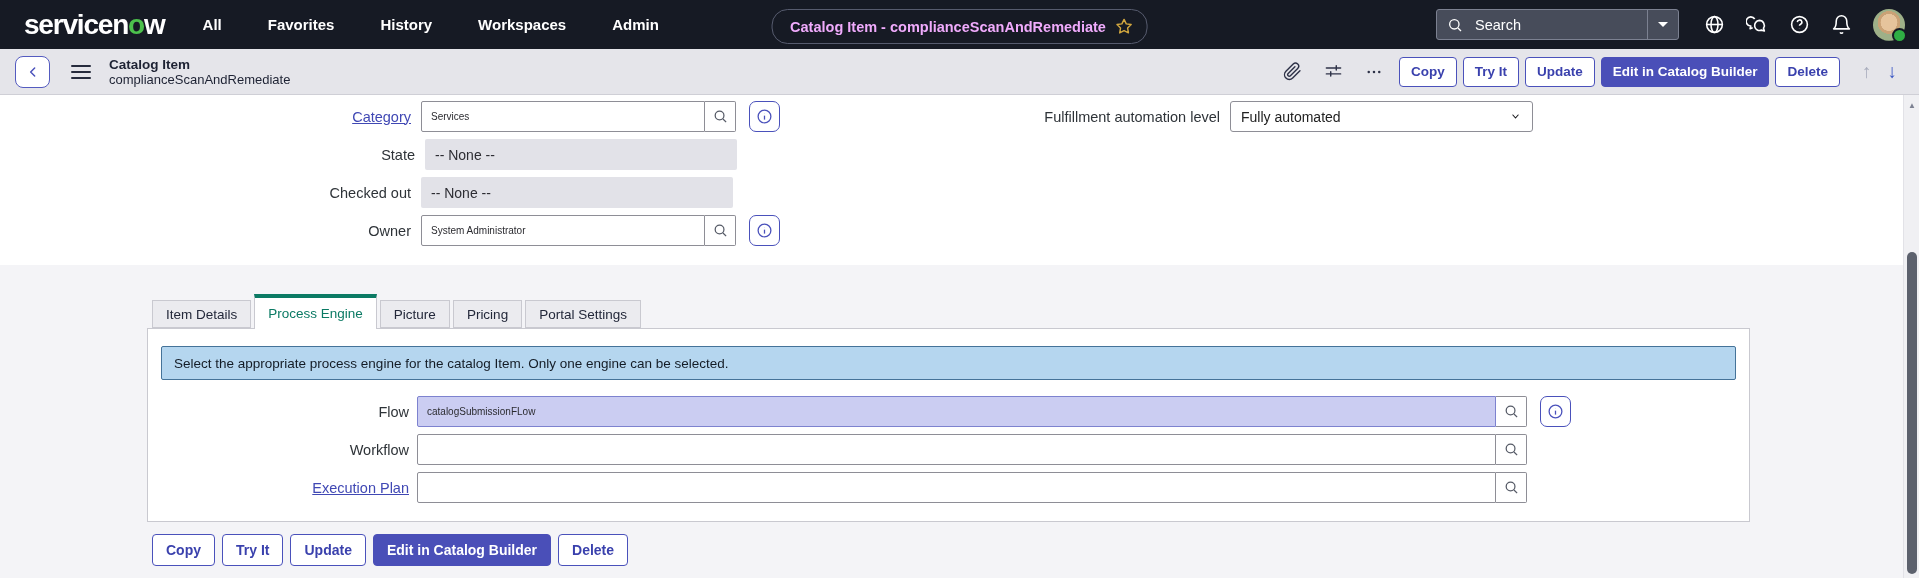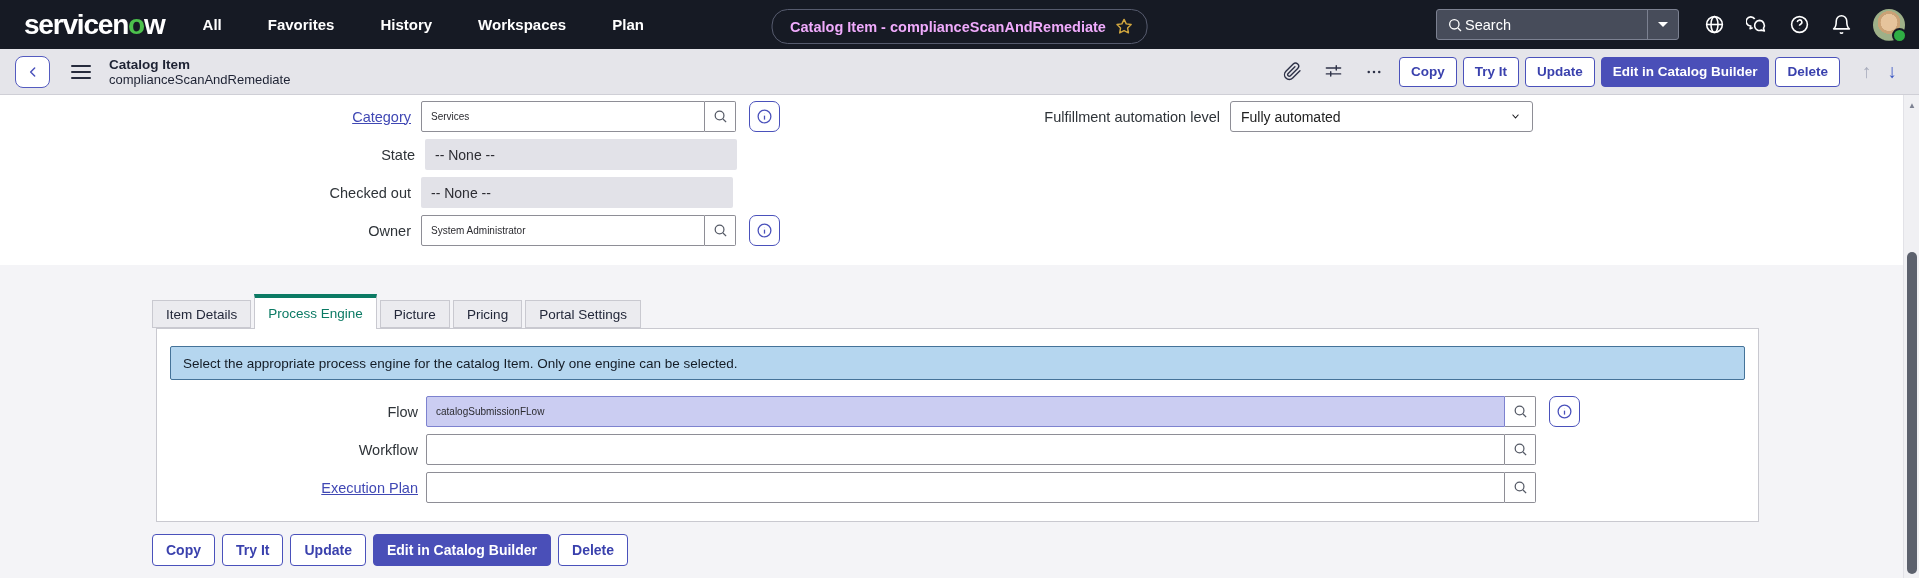--- a/index.html
+++ b/index.html
@@ -9,21 +9,21 @@
   
   #topnav { position:absolute; top:0; left:0; width:1919px; height:49px; background:#161a24; display:flex; align-items:center; }
   .logo { margin-left:24px; font-size:28px; font-weight:800; letter-spacing:-1.2px; color:#fff; white-space:nowrap; cursor:pointer; }
   .logo .logo-green { color:#4cc14c; }
   .menu { display:flex; margin-left:38px; gap:46px; }
   .menu a { color:#fff; font-size:15px; font-weight:600; text-decoration:none; cursor:pointer; }
   .pill { position:absolute; left:50%; transform:translateX(-50%); top:9px; height:35px; border:1px solid #565b6e; border-radius:16px; padding:0 14px 0 18px; display:flex; align-items:center; gap:10px; color:#f0abfc; font-size:14.5px; font-weight:600; white-space:nowrap; cursor:pointer; }
   .pill svg { flex:0 0 auto; }
   .nav-right { position:absolute; right:14px; top:0; height:49px; display:flex; align-items:center; gap:21px; }
   .searchbox { width:243px; height:31px; background:#474c5a; border:1px solid #7c8191; border-radius:3px; display:flex; align-items:center; overflow:hidden; margin-right:4px; }
-  .searchbox .sb-main { flex:1; display:flex; align-items:center; gap:2px; padding:0 10px; height:100%; }
+  .searchbox .sb-main { flex:1; display:flex; align-items:center; gap:12px; padding:0 10px; height:100%; }
   .searchbox input { background:transparent; border:none; outline:none; color:#fff; font-size:14.5px; width:130px; font-family:"Liberation Sans",sans-serif; }
   .searchbox input::placeholder { color:#fff; opacity:1; }
   .searchbox .sb-dd { width:31px; height:100%; border-left:1px solid #7c8191; display:flex; align-items:center; justify-content:center; cursor:pointer; }
   .navicon { background:none; border:none; color:#fff; cursor:pointer; display:flex; align-items:center; padding:0; }
   .avatar { width:32px; height:32px; border-radius:50%; position:relative; cursor:pointer;
     background: radial-gradient(circle at 50% 42%, #e6c49c 0 34%, #caa276 35% 46%, #9eb088 47% 72%, #7c9070 73% 100%); }
   .avatar::after { content:""; position:absolute; right:-2px; bottom:-2px; width:11px; height:11px; border-radius:50%; background:#2fae44; border:2px solid #161a24; }
 
   
   #toolbar { position:absolute; top:49px; left:0; width:1919px; height:46px; background:#e5e5ea; border-bottom:1px solid #cfcfd6; display:flex; align-items:center; }
@@ -51,21 +51,21 @@
   .ref-search { width:31px; height:31px; background:#fff; border:1px solid #8e8e96; border-left:none; border-radius:0 2px 2px 0; display:flex; align-items:center; justify-content:center; cursor:pointer; color:#555a66; }
   .info-btn { width:31px; height:31px; margin-left:13px; background:#fff; border:1.5px solid #4a51bb; border-radius:7px; display:flex; align-items:center; justify-content:center; cursor:pointer; color:#4a51bb; }
   .readonly { width:312px; height:31px; background:#e2e2e8; border-radius:2px; display:flex; align-items:center; padding:0 10px; font-size:14px; color:#2d2d33; }
   .sel { width:303px; height:31px; border:1px solid #8e8e96; border-radius:3px; background:#fff; display:flex; align-items:center; justify-content:space-between; padding:0 10px; font-size:14px; color:#222; cursor:pointer; }
 
   
   #lower { position:absolute; top:265px; left:0; width:1903px; height:313px; background:#f4f4f7; }
   .tabs { position:absolute; left:152px; top:29px; display:flex; align-items:flex-end; gap:3px; height:34px; }
   .tab { height:28px; background:#ebebef; border:1px solid #c9c9d0; padding:0 13px; font-size:13.5px; color:#23283a; display:flex; align-items:center; cursor:pointer; white-space:nowrap; }
   .tab.active { height:35px; background:#fff; border-top:4px solid #0b7a64; border-bottom:none; color:#0b7a64; position:relative; z-index:2; margin-bottom:-1px; }
-  .panel { position:absolute; left:156px; top:63px; width:1603px; height:194px; background:#fff; border:1px solid #c9c9d0; }
+  .panel { position:absolute; left:147px; top:63px; width:1603px; height:194px; background:#fff; border:1px solid #c9c9d0; }
   .msg { position:absolute; left:13px; right:13px; top:17px; height:34px; background:#b5d6ef; border:1px solid #457399; border-radius:2px; display:flex; align-items:center; padding:0 12px; font-size:13.5px; color:#141c26; }
   .prow { position:absolute; height:31px; display:flex; align-items:center; }
   .plabel { width:269px; text-align:right; padding-right:8px; font-size:14.5px; color:#2e3338; flex:0 0 auto; }
   .plabel a { color:#4048b4; text-decoration:underline; cursor:pointer; }
   .ptxt { width:1079px; }
   .txt.hl { background:#cbcdf2; border-color:#7d82cf; }
   .footer-btns { position:absolute; left:152px; top:269px; display:flex; }
   .footer-btns .btn { height:32px; font-size:14px; padding:0 13px; margin-right:7px; }
 
   
@@ -76,21 +76,21 @@
 </head>
 <body>
 
 <header id="topnav">
   <div class="logo"><span>servicen</span><span class="logo-green">o</span><span>w</span></div>
   <nav class="menu">
     <a>All</a>
     <a>Favorites</a>
     <a>History</a>
     <a>Workspaces</a>
-    <a>Plan</a>
+    <a>Admin</a>
   </nav>
   <div class="pill">
     <span>Catalog Item - complianceScanAndRemediate</span>
     <span style="display:flex;color:#d2a73f;">
       <svg width="17" height="17" viewBox="0 0 24 24" fill="none" stroke="currentColor" stroke-width="2" stroke-linejoin="round">
           <polygon points="12 2 15.09 8.26 22 9.27 17 14.14 18.18 21.02 12 17.77 5.82 21.02 7 14.14 2 9.27 8.91 8.26 12 2"></polygon>
         </svg>
     </span>
   </div>
   <div class="nav-right">

